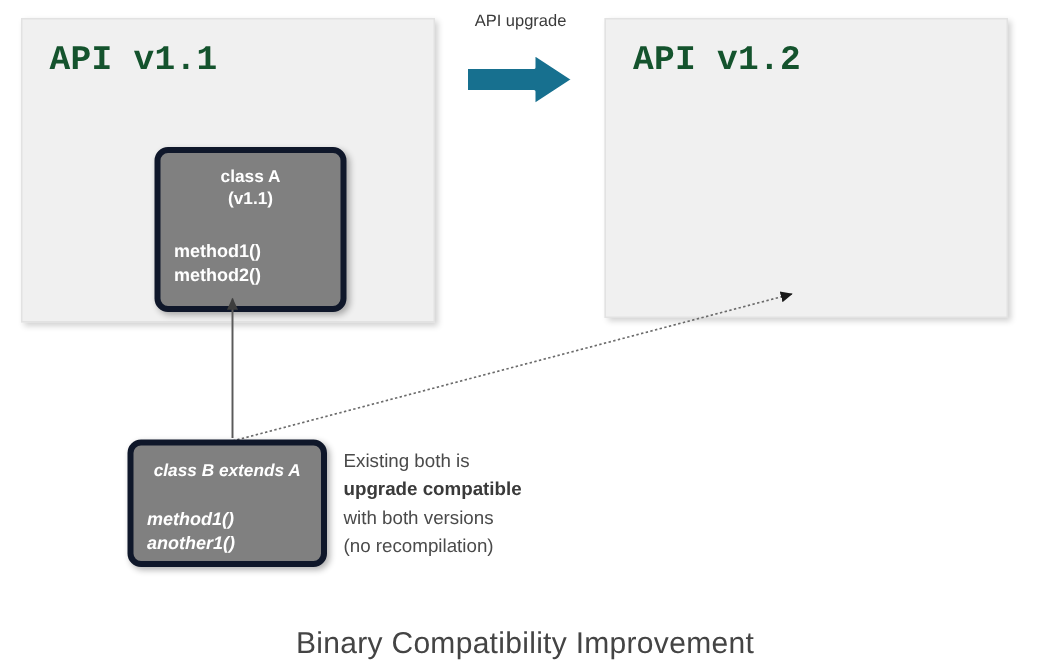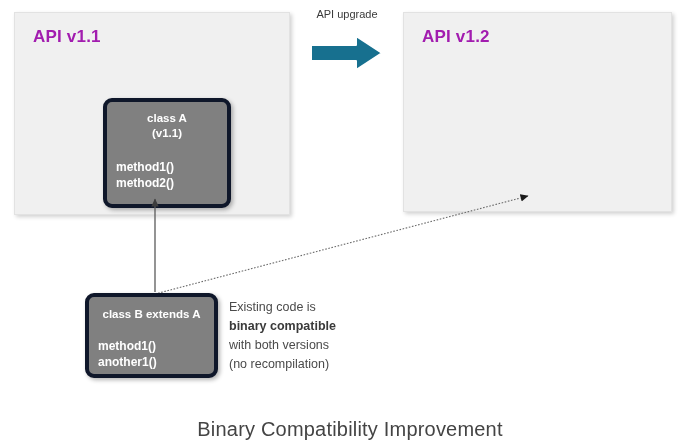--- a/index.html
+++ b/index.html
@@ -38,25 +38,26 @@
     left: 403px;
     top: 12px;
     width: 269px;
     height: 200px;
     padding-left: 14px;
   }
   .panel-title {
     position: absolute;
     left: 18px;
     top: 14px;
-    font-size: 17px;
-    font-weight: bold;
-    color: #a21caf;
+    font-size: 23px;
+    font-weight: bold;
+    color: #14532d;
     letter-spacing: 0.2px;
     white-space: nowrap;
+    font-family: Liberation Mono, monospace;
   }
 
   
   .class-box {
     position: absolute;
     border-radius: 9px;
     border: 4px solid #0f172a;
     box-shadow: 2px 2px 4px rgba(0,0,0,0.30);
     box-sizing: border-box;
     color: #ffffff;
@@ -96,20 +97,21 @@
   }
   #box-classA-v11 .class-header { margin-top: 9px; }
   #box-classA-v11 .method-list { left: 9px; top: 58px; }
 
   
   #box-classB {
     left: 85px;
     top: 293px;
     width: 133px;
     height: 85px;
+    font-style: italic;
   }
   #box-classB .class-header { margin-top: 10px; }
   #box-classB .method-list { left: 9px; top: 42px; }
 
   
   #upgrade-group {
     position: absolute;
     left: 297px;
     top: 8px;
     width: 100px;
@@ -216,21 +218,21 @@
 
   <div class="class-box gray" id="box-classB">
     <div class="class-header">class B extends A</div>
     <div class="method-list">
       <div>method1()</div>
       <div>another1()</div>
     </div>
   </div>
 
   <div id="annotation">
-    <div>Existing code is</div>
-    <div class="strong">binary compatible</div>
+    <div>Existing both is</div>
+    <div class="strong">upgrade compatible</div>
     <div>with both versions</div>
     <div>(no recompilation)</div>
   </div>
 
   <div id="caption">Binary Compatibility Improvement</div>
 
 </div>
 
 </body></html>

